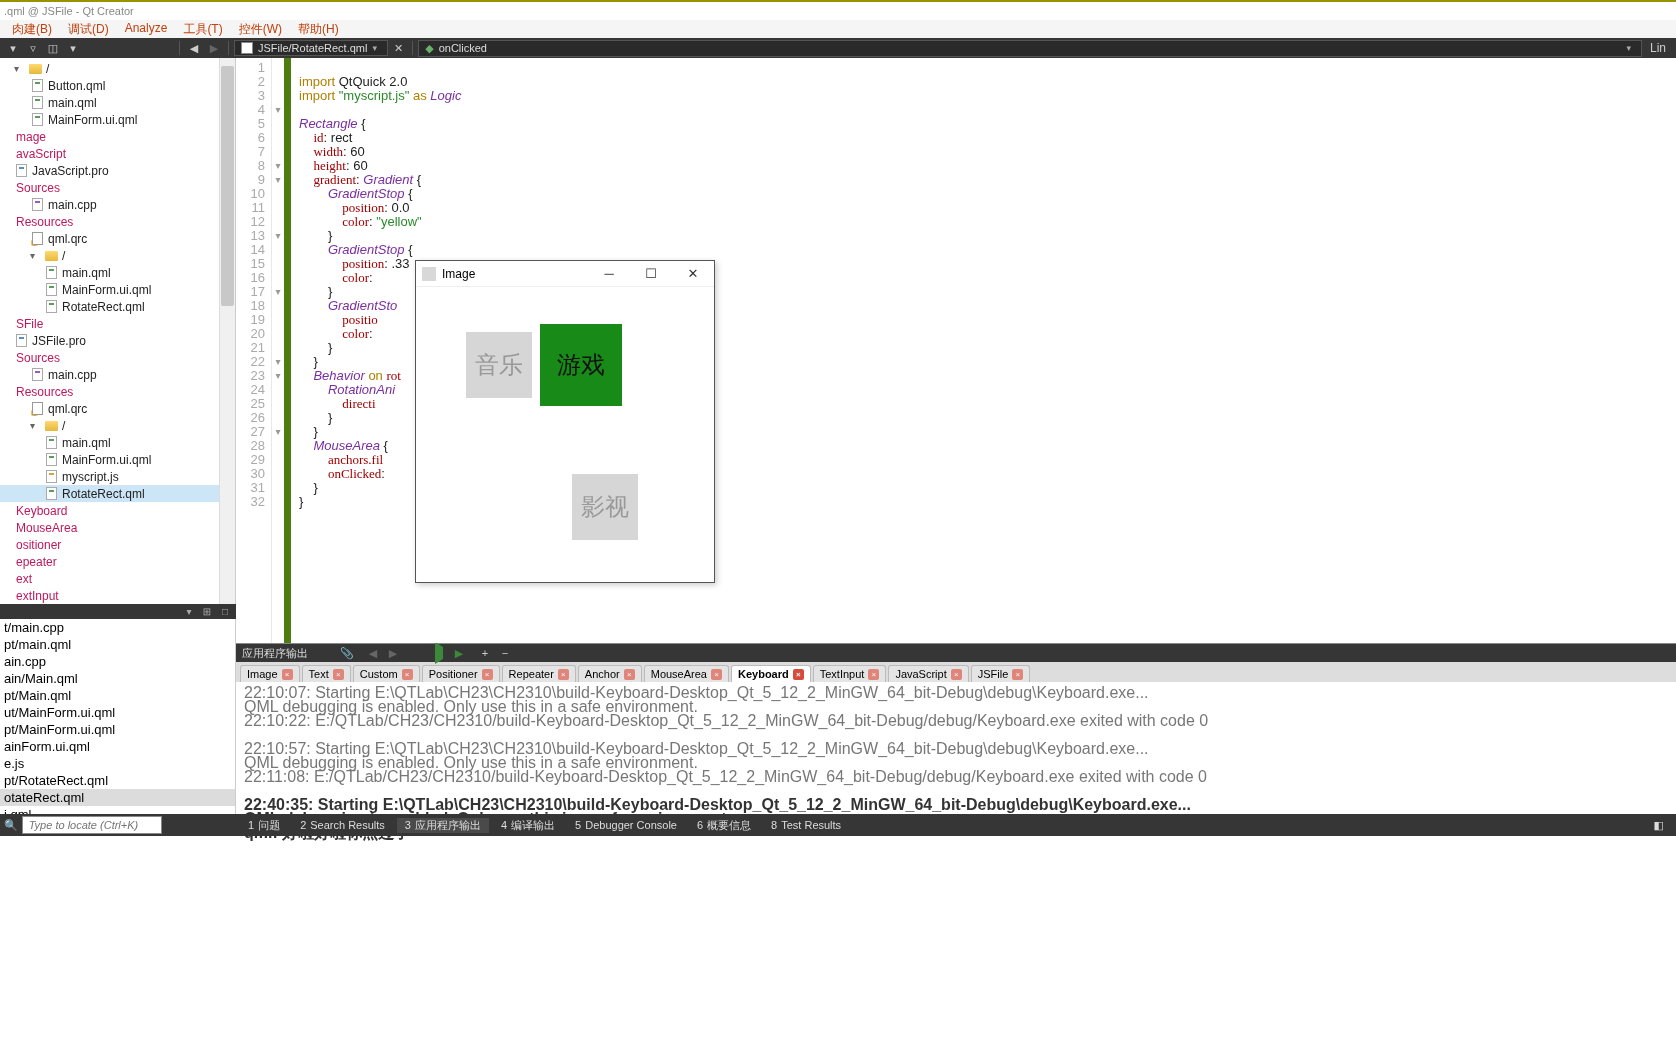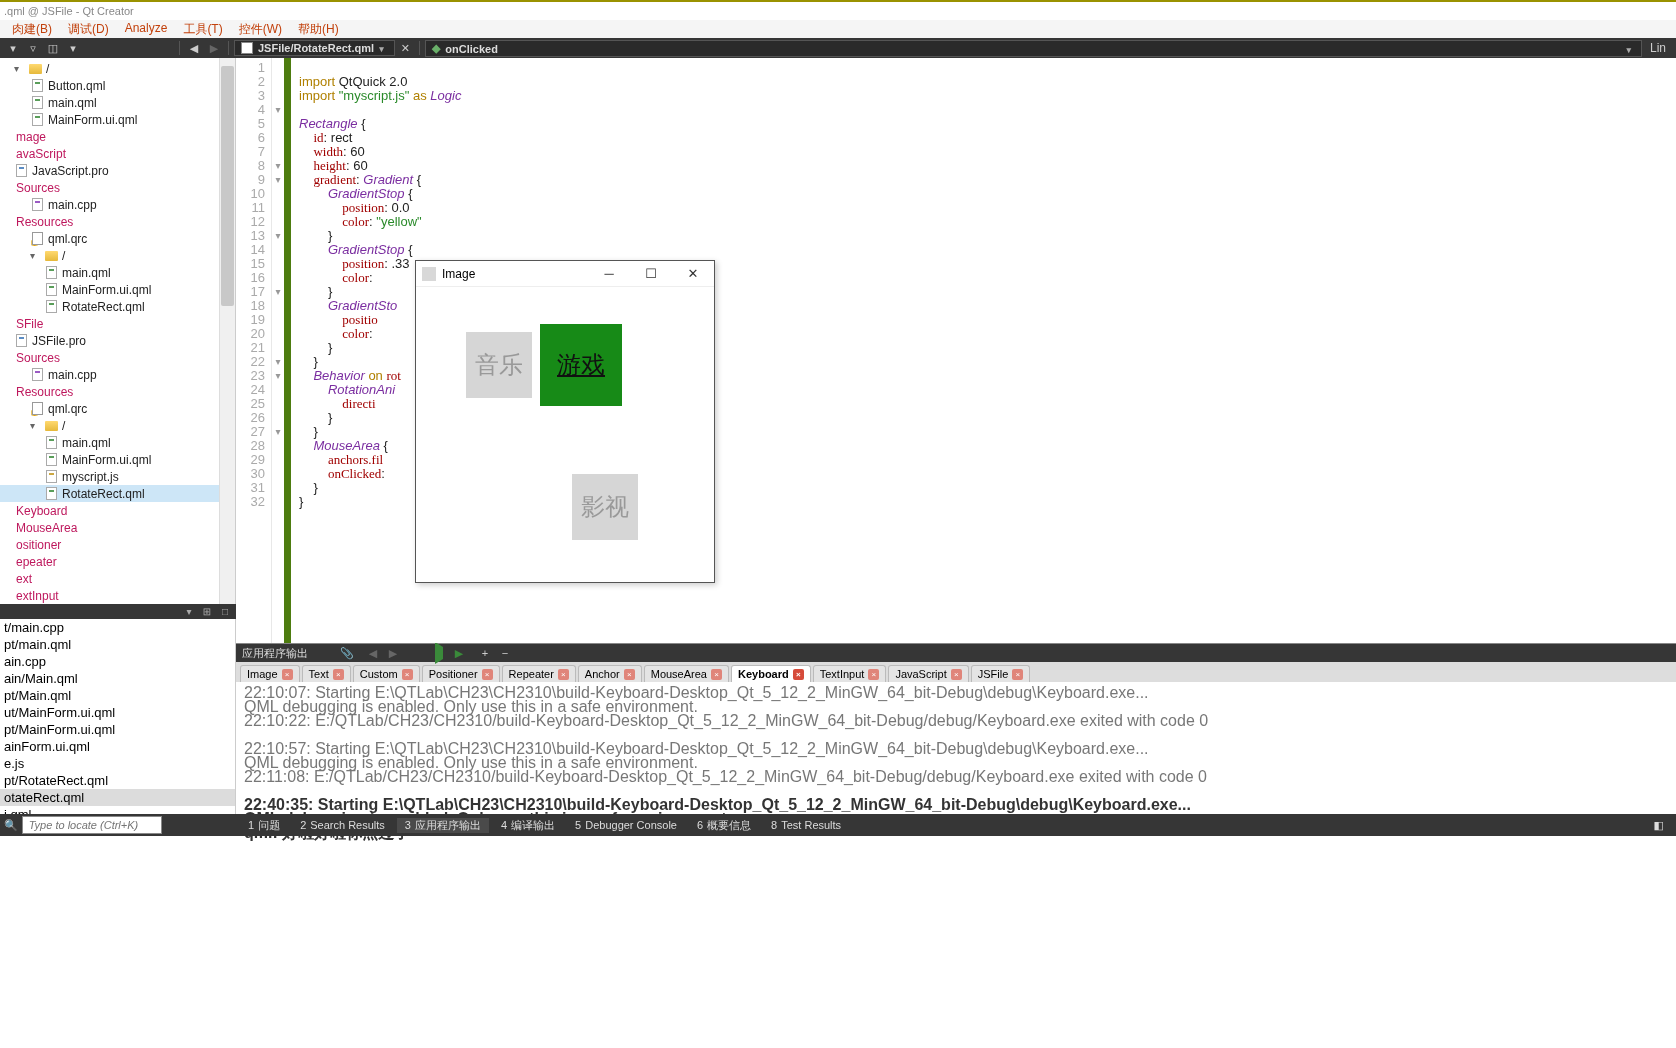--- a/index.html
+++ b/index.html
@@ -3,21 +3,21 @@
 <meta charset="utf-8">
 <style>
 * { margin: 0; padding: 0; box-sizing: border-box; font-family: "Segoe UI", Arial, sans-serif; }
 body { width: 1676px; height: 1048px; overflow: hidden; background: #fff; position: relative; }
 .titlebar { height: 20px; background: #fff; border-top: 2px solid #9a9200; padding-left: 4px; font-size: 11px; color: #888; display: flex; align-items: center; }
 .menubar { height: 18px; background: #f5f5f5; display: flex; font-size: 12px; color: #c2410c; padding-left: 4px; }
 .menubar span { padding: 1px 8px; cursor: default; }
 .toolbar { height: 20px; background: #363636; display: flex; align-items: center; padding: 0 4px; gap: 2px; }
 .toolbar .tb-btn { width: 18px; height: 16px; display: inline-flex; align-items: center; justify-content: center; color: #ccc; font-size: 11px; }
 .toolbar .divider { width: 1px; height: 14px; background: #555; margin: 0 3px; }
-.file-crumb { background: #2a2a2a; border: 1px solid #555; padding: 1px 10px 1px 6px; color: #ddd; font-size: 11px; display: flex; align-items: flex-end; gap: 5px; font-weight: bold; }
+.file-crumb { background: #2a2a2a; border: 1px solid #555; padding: 1px 10px 1px 6px; color: #ddd; font-size: 11px; display: flex; align-items: center; gap: 5px; }
 .file-crumb .arrow { font-size: 9px; color: #aaa; }
 .close-x { color: #ccc; padding: 0 4px; font-size: 11px; }
 .sidebar { width: 236px; background: #fff; position: relative; border-right: 1px solid #ccc; display: flex; }
 .sidebar-content { flex: 1; overflow: hidden; font-size: 12px; color: #222; padding-top: 2px; }
 .sb-scroll { width: 16px; background: #f0f0f0; position: relative; border-left: 1px solid #ddd; }
 .sb-thumb { position: absolute; left: 1px; right: 1px; top: 8px; height: 240px; background: #c8c8c8; border-radius: 2px; }
 .tree-item { display: flex; align-items: center; height: 17px; padding-left: 4px; gap: 4px; white-space: nowrap; }
 .tree-item.header { font-weight: normal; color: #be185d; padding-left: 16px; }
 .tree-item .caret { width: 10px; font-size: 10px; color: #666; }
 .tree-item .ico { width: 14px; height: 14px; display: inline-flex; align-items: center; justify-content: center; font-size: 11px; }
@@ -37,21 +37,21 @@
 .code-col { flex: 1; padding-top: 17px; line-height: 14px; white-space: pre; color: #222; position: relative; border-left: 7px solid #4d7c0f; padding-left: 8px; }
 .kw { color: #b08000; } .type { color: #7a2da0; font-style: italic; } .str { color: #2a8a2a; } .prop { color: #a00000; font-family: Liberation Serif, serif; } .as { color: #b08000; }
 .floatwin { position: absolute; left: 415px; top: 260px; width: 300px; height: 323px; background: #fff; border: 1px solid #555; box-shadow: 2px 2px 6px rgba(0,0,0,.2); }
 .floatwin-title { height: 26px; display: flex; align-items: center; padding: 0 6px; font-size: 12px; background: #fff; border-bottom: 1px solid #eee; }
 .floatwin-title .ico { width: 14px; height: 14px; background: #d8d8d8; margin-right: 6px; }
 .winbtns { margin-left: auto; display: flex; gap: 12px; font-size: 13px; color: #333; }
 .winbtns span { width: 30px; text-align: center; }
 .floatwin-body { position: relative; height: calc(100% - 26px); }
 .tile { position: absolute; display: flex; align-items: center; justify-content: center; font-size: 24px; font-family: "SimSun", serif; }
 .tile.gray { background: #d6d6d6; color: #999; width: 66px; height: 66px; }
-.tile.green { background: #178a17; color: #111; width: 82px; height: 82px; text-decoration: underline; }
+.tile.green { background: #178a17; color: #111; width: 82px; height: 82px; }
 .sidebar-footer { height: 15px; background: #363636; display: flex; align-items: center; justify-content: flex-end; padding: 0 4px; gap: 4px; }
 .sidebar-footer .ico { width: 14px; height: 12px; color: #aaa; font-size: 10px; text-align: center; }
 .opendocs { height: 195px; background: #fff; border-right: 1px solid #ccc; font-size: 13px; overflow: hidden; }
 .opendocs .od-item { height: 17px; padding: 0 4px; display: flex; align-items: center; }
 .opendocs .od-item.sel { background: #dcdcdc; }
 .locator { height: 22px; background: #363636; display: flex; align-items: center; padding: 0 4px; gap: 4px; }
 .locator .search { background: #fff; border: 1px solid #888; height: 18px; flex: 1; padding: 0 6px; font-size: 11px; color: #888; font-style: italic; max-width: 140px; }
 .locator .issue { color: #ddd; font-size: 11px; padding: 0 8px; display: flex; align-items: center; gap: 4px; }
 .locator .issue.active { background: #4a4a4a; }
 .output-area { background: #fff; border-top: 1px solid #888; }

